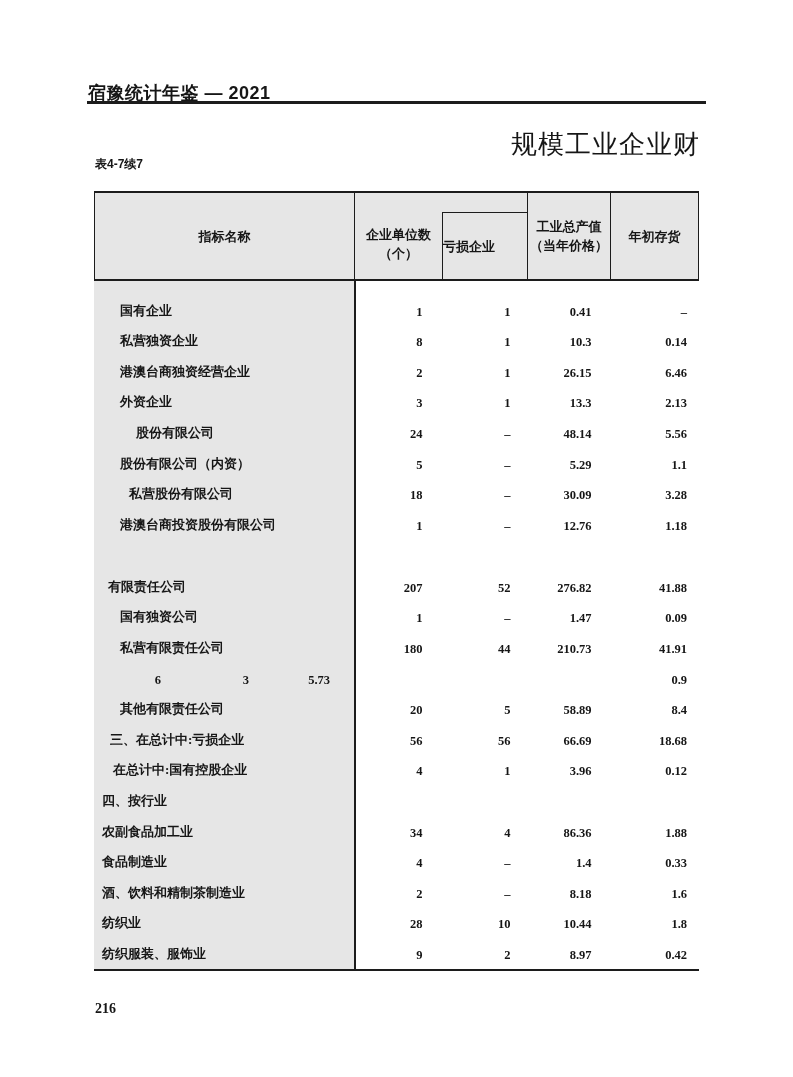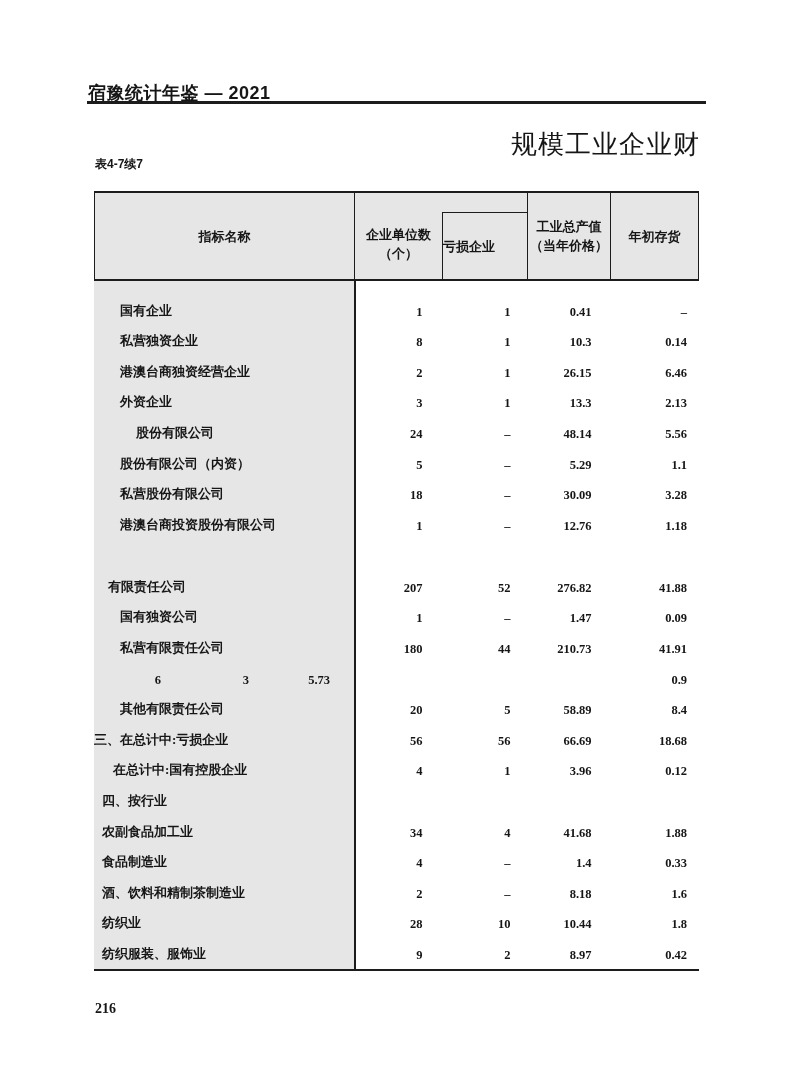--- a/index.html
+++ b/index.html
@@ -207,21 +207,21 @@
               <span class="label" style="padding-left: 26px;">股份有限公司（内资）</span>
             </div>
     <div class="tval v1">5</div>
     <div class="tval v2">–</div>
     <div class="tval v3">5.29</div>
     <div class="tval v4">1.1</div>
   </div>
 
   <div class="trow">
     <div class="tname">
-              <span class="label" style="padding-left: 26px;">私营股份有限公司</span>
+              <span class="label" style="padding-left: 35px;">私营股份有限公司</span>
             </div>
     <div class="tval v1">18</div>
     <div class="tval v2">–</div>
     <div class="tval v3">30.09</div>
     <div class="tval v4">3.28</div>
   </div>
 
   <div class="trow">
     <div class="tname">
               <span class="label" style="padding-left: 26px;">港澳台商投资股份有限公司</span>
@@ -274,21 +274,21 @@
               <span class="label" style="padding-left: 26px;">其他有限责任公司</span>
             </div>
     <div class="tval v1">20</div>
     <div class="tval v2">5</div>
     <div class="tval v3">58.89</div>
     <div class="tval v4">8.4</div>
   </div>
 
   <div class="trow">
     <div class="tname">
-              <span class="label" style="padding-left: 0;">三、在总计中:亏损企业</span>
+              <span class="label" style="padding-left: 16px;">三、在总计中:亏损企业</span>
             </div>
     <div class="tval v1">56</div>
     <div class="tval v2">56</div>
     <div class="tval v3">66.69</div>
     <div class="tval v4">18.68</div>
   </div>
 
   <div class="trow">
     <div class="tname">
               <span class="label" style="padding-left: 19px;">在总计中:国有控股企业</span>
@@ -308,21 +308,21 @@
     <div class="tval v3"></div>
     <div class="tval v4"></div>
   </div>
 
   <div class="trow">
     <div class="tname">
               <span class="label" style="padding-left: 8px;">农副食品加工业</span>
             </div>
     <div class="tval v1">34</div>
     <div class="tval v2">4</div>
-    <div class="tval v3">41.68</div>
+    <div class="tval v3">86.36</div>
     <div class="tval v4">1.88</div>
   </div>
 
   <div class="trow">
     <div class="tname">
               <span class="label" style="padding-left: 8px;">食品制造业</span>
             </div>
     <div class="tval v1">4</div>
     <div class="tval v2">–</div>
     <div class="tval v3">1.4</div>

